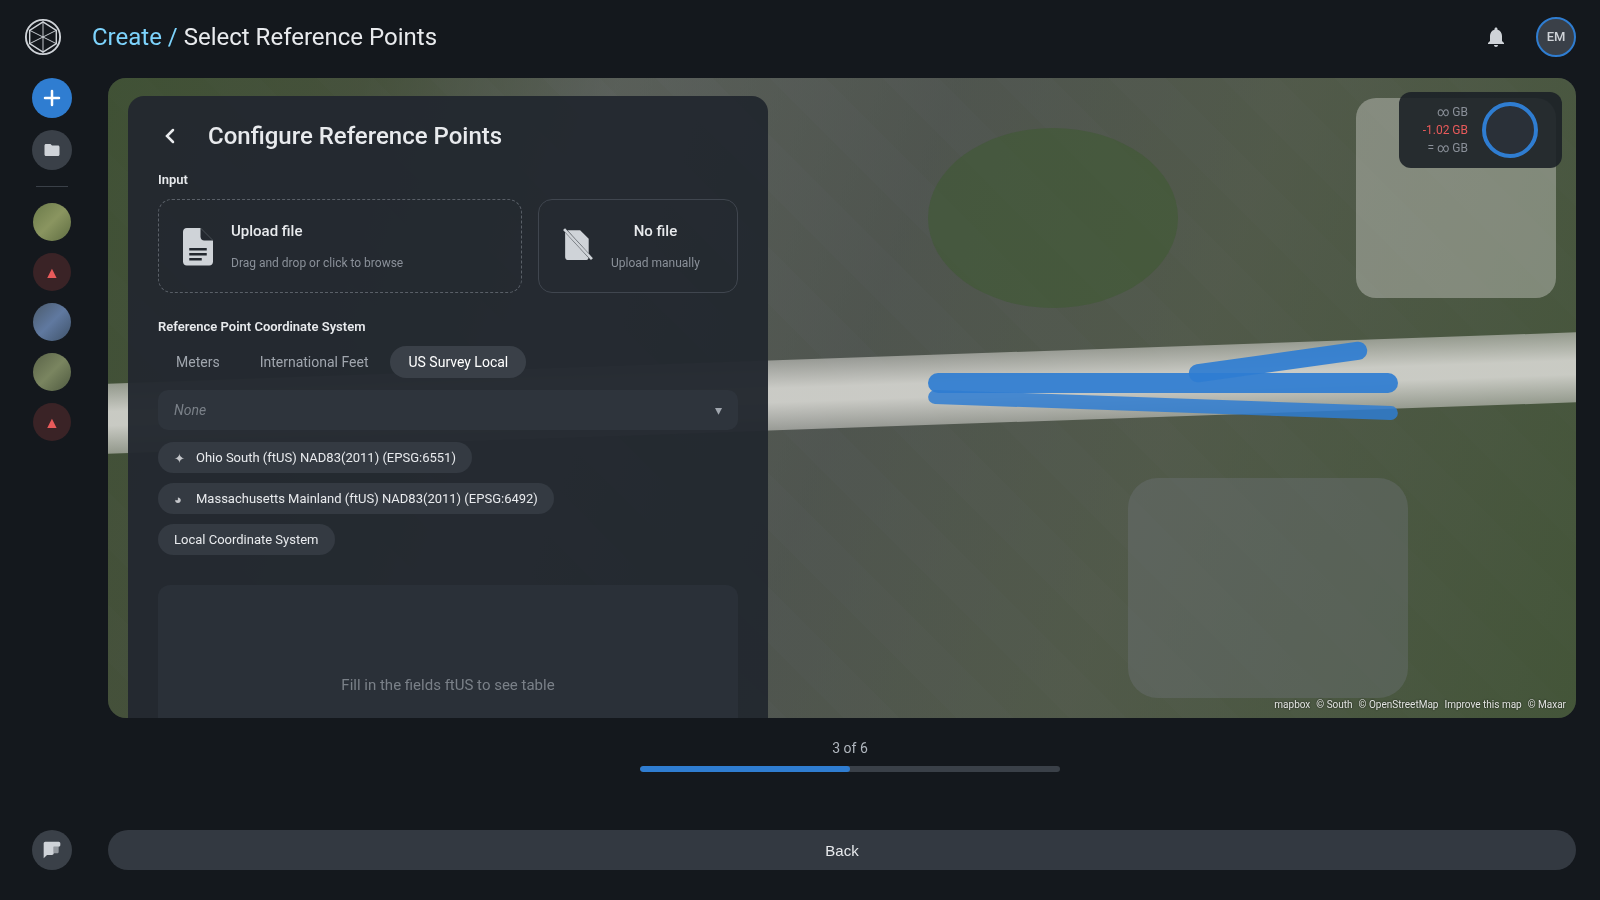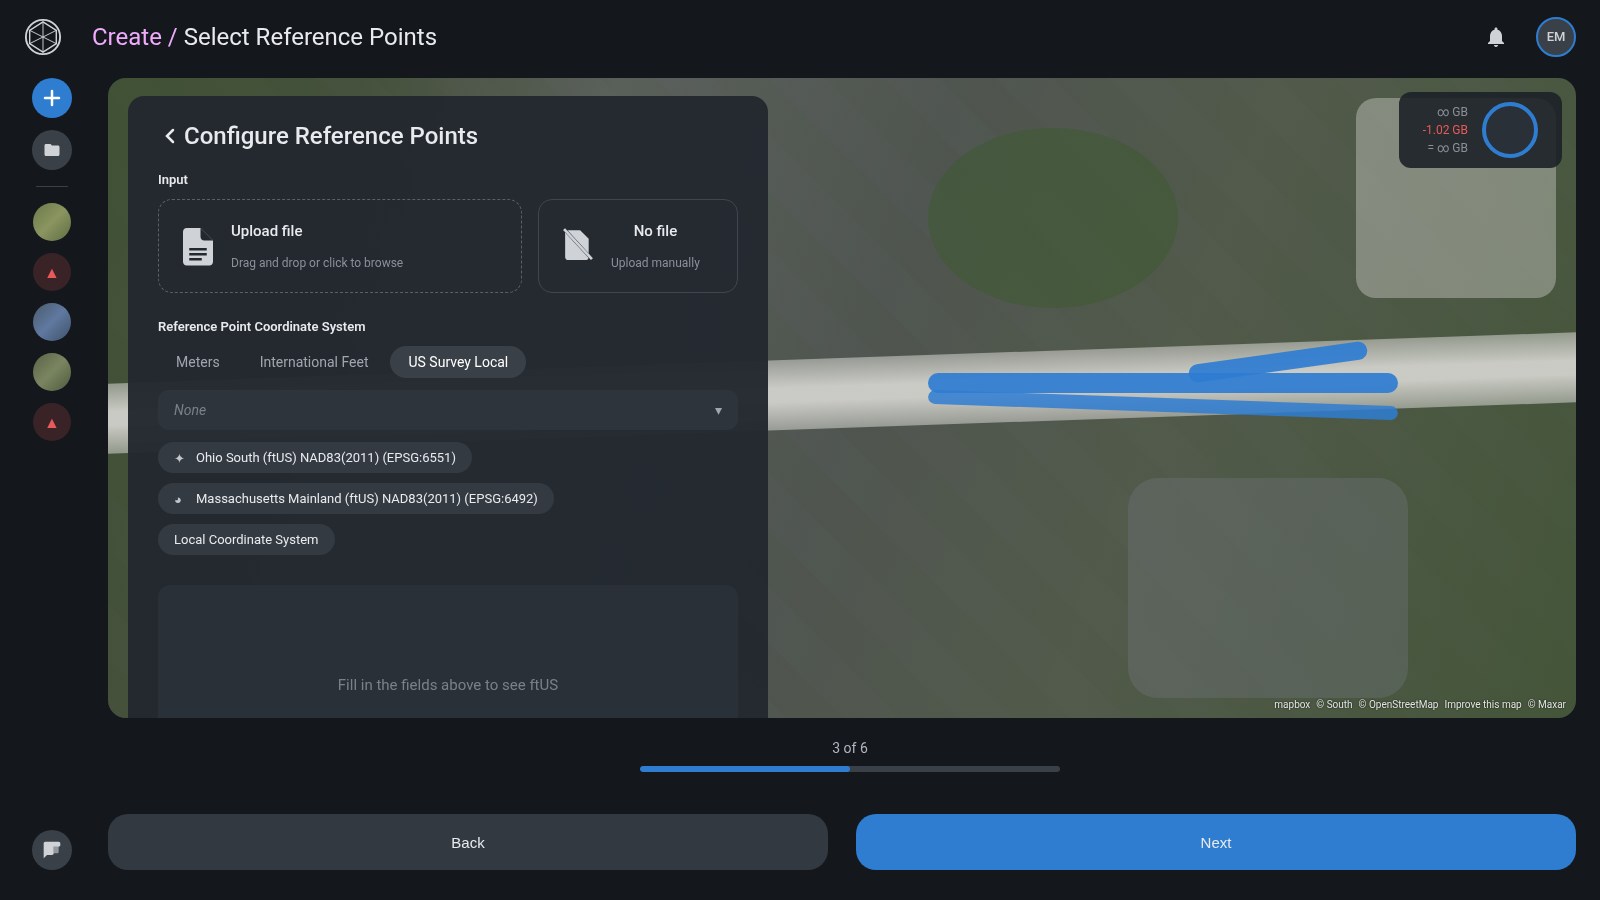--- a/index.html
+++ b/index.html
@@ -24,21 +24,21 @@
   width: 38px; height: 38px;
   margin-right: 30px;
   display: flex; align-items: center; justify-content: center;
 }
 .logo svg { width: 38px; height: 38px; }
 .breadcrumb {
   font-size: 24px;
   font-weight: 400;
   flex: 1;
 }
-.breadcrumb .dim { color: #f0abfc; }
+.breadcrumb .dim { color: #7dd3fc; }
 .bell {
   width: 24px; height: 24px;
   margin-right: 28px;
   cursor: pointer;
 }
 .avatar {
   width: 40px; height: 40px;
   border-radius: 50%;
   border: 2px solid #2f7dd1;
   background: #3a4048;
@@ -173,21 +173,21 @@
 
 .panel {
   position:absolute;
   left:20px; top:18px;
   width:640px;
   background:rgba(35,40,47,0.97);
   border-radius:16px;
   padding:26px 30px 30px;
 }
 .panel-header {
-  display:flex; align-items:center; gap:2px;
+  display:flex; align-items:center; gap:26px;
   margin-bottom:22px;
 }
 .back-arrow {
   width:24px; height:24px;
   cursor:pointer;
 }
 .panel-title { font-size:24px; font-weight:500; }
 
 .section-label {
   font-size:13px; font-weight:600;
@@ -290,21 +290,21 @@
 }
 
 .nav-buttons {
   position:absolute;
   left:108px; right:24px;
   bottom:30px;
   display:flex; gap:28px;
 }
 .nav-btn {
   flex:1;
-  height:56px;
+  height:40px;
   border-radius:20px;
   border:none;
   font-size:15px;
   cursor:pointer;
   color:#e8eaed;
 }
 .nav-btn.back { background:#333941; }
 .nav-btn.next { background:#2f7dd1; }
 
 
@@ -456,35 +456,34 @@
       <div class="chip">
         <span class="chip-icon">◕</span>
         <span>Massachusetts Mainland (ftUS) NAD83(2011) (EPSG:6492)</span>
       </div>
       <div class="chip">
         <span>Local Coordinate System</span>
       </div>
     </div>
 
     <div class="table-placeholder">
-      <span>Fill in the fields above to see ftUS</span>
+      <span>Fill in the fields ftUS to see table</span>
     </div>
   </div>
 </div>
 
 <div class="progress-area">
   <div class="progress-label">3 of 6</div>
   <div class="progress-track">
     <div class="progress-fill" style="width: 50%;"></div>
   </div>
 </div>
 
 <div class="nav-buttons">
   <button class="nav-btn back">Back</button>
-  <button class="nav-btn next">Next</button>
 </div>
 
 <div class="chat-fab">
   <svg width="20" height="20" viewBox="0 0 24 24" fill="#cfd3d8">
       <path d="M20 2H4c-1.1 0-2 .9-2 2v18l4-4h6c1.1 0 2-.9 2-2V8h6c1.1 0 2-.9 2-2V4c0-1.1-.9-2-2-2z"></path>
       <path d="M20 8h-6v6c0 1.1-.9 2-2 2H6v2l4-2h8c1.1 0 2-.9 2-2V8z" opacity="0.6"></path>
     </svg>
 </div>
 
 </body></html>

